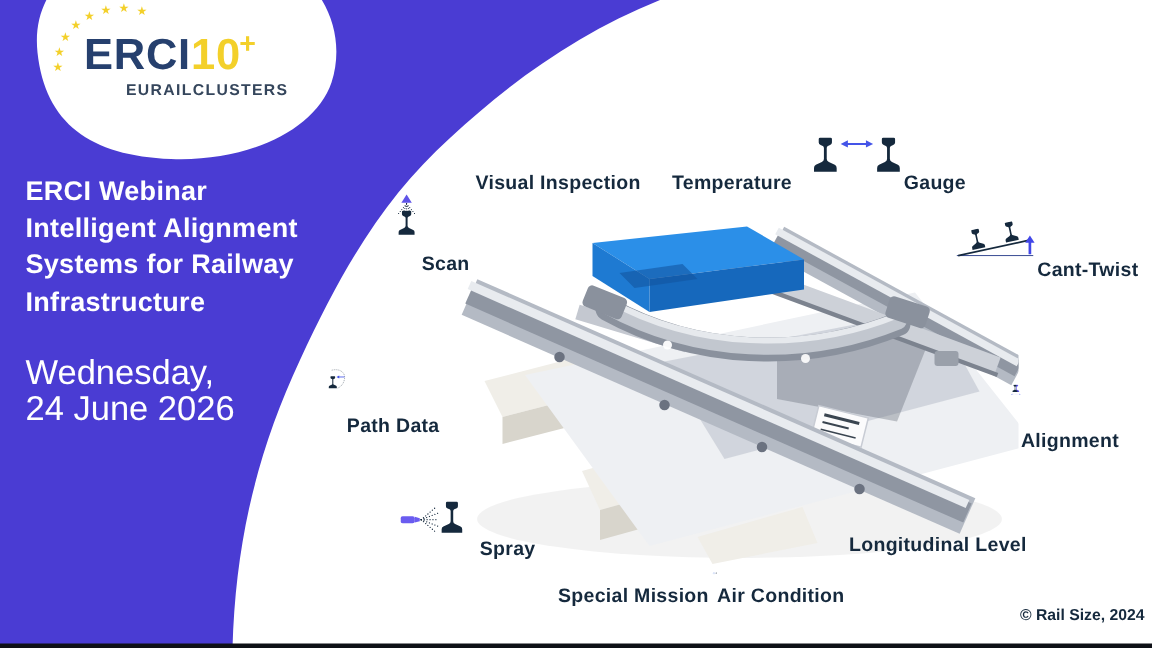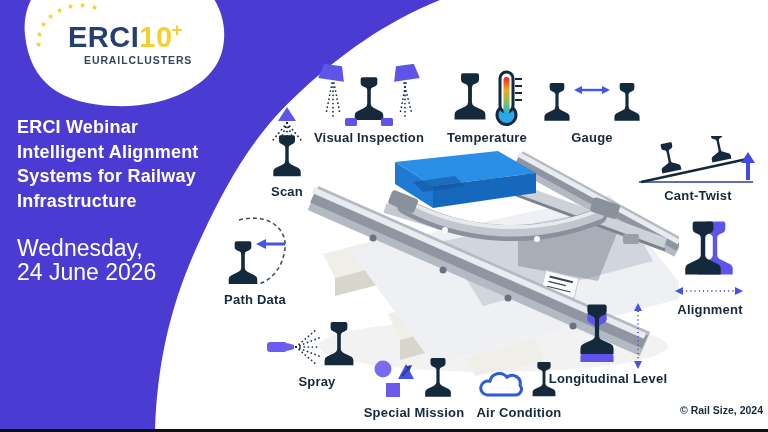--- a/index.html
+++ b/index.html
@@ -1,35 +1,35 @@
 <!DOCTYPE html>
 <html><head>
 <meta charset="utf-8">
 <style>
   html,body{margin:0;padding:0;background:#222;}
   .stage{position:relative;width:768px;height:432px;overflow:hidden;
          background:#4a3cd3;font-family:"Liberation Sans",sans-serif;}
   .bg{position:absolute;inset:0;z-index:0;}
   .device{position:absolute;left:293px;top:146px;z-index:1;}
-  .meas{position:absolute;display:flex;flex-direction:column;align-items:center;z-index:2;}
+  .meas{position:absolute;display:flex;flex-direction:row;align-items:flex-end;z-index:2;}
   .meas .lbl{font-weight:bold;color:#15293d;font-size:13px;letter-spacing:.2px;
              white-space:nowrap;margin-top:3px;line-height:1;}
   .credit{position:absolute;left:680px;top:404px;font-size:10.5px;font-weight:bold;
           color:#15293d;z-index:2;white-space:nowrap;}
   
   .title{position:absolute;left:17px;top:115px;z-index:3;color:#fff;font-weight:bold;
          font-size:18px;line-height:24.5px;letter-spacing:.2px;}
   .schedule{position:absolute;left:17px;top:236px;z-index:3;color:#fff;
             font-size:23px;line-height:24px;}
   
   .logo{position:absolute;left:0;top:0;width:240px;height:110px;z-index:3;}
   .logo .st{position:absolute;color:#f3d02a;font-size:8px;line-height:8px;}
   .s1{left:35px;top:41px}.s2{left:36px;top:31px}.s3{left:40px;top:21px}.s4{left:47px;top:13px}
   .s5{left:56px;top:7px}.s6{left:67px;top:3px}.s7{left:79px;top:2px}.s8{left:91px;top:4px}
-  .logorow{position:absolute;left:68px;top:22px;font-weight:bold;font-size:29px;
+  .logorow{position:absolute;left:56px;top:22px;font-weight:bold;font-size:29px;
            letter-spacing:.5px;line-height:30px;white-space:nowrap;}
   .logorow .erci{color:#26406e;}
   .logorow .ten{color:#f3d02a;}
   .logorow .plus{color:#f3d02a;font-size:19px;position:relative;top:-11px;left:-1px;font-weight:bold;}
   .logosub{position:absolute;left:58px;top:54px;color:#35465c;font-weight:bold;
            font-size:10.5px;letter-spacing:.9px;padding-left:26px;}
   .bottombar{position:absolute;left:0;bottom:0;width:768px;height:3px;background:#0e1016;z-index:5;}
   svg{display:block;}
 </style>
 </head>

